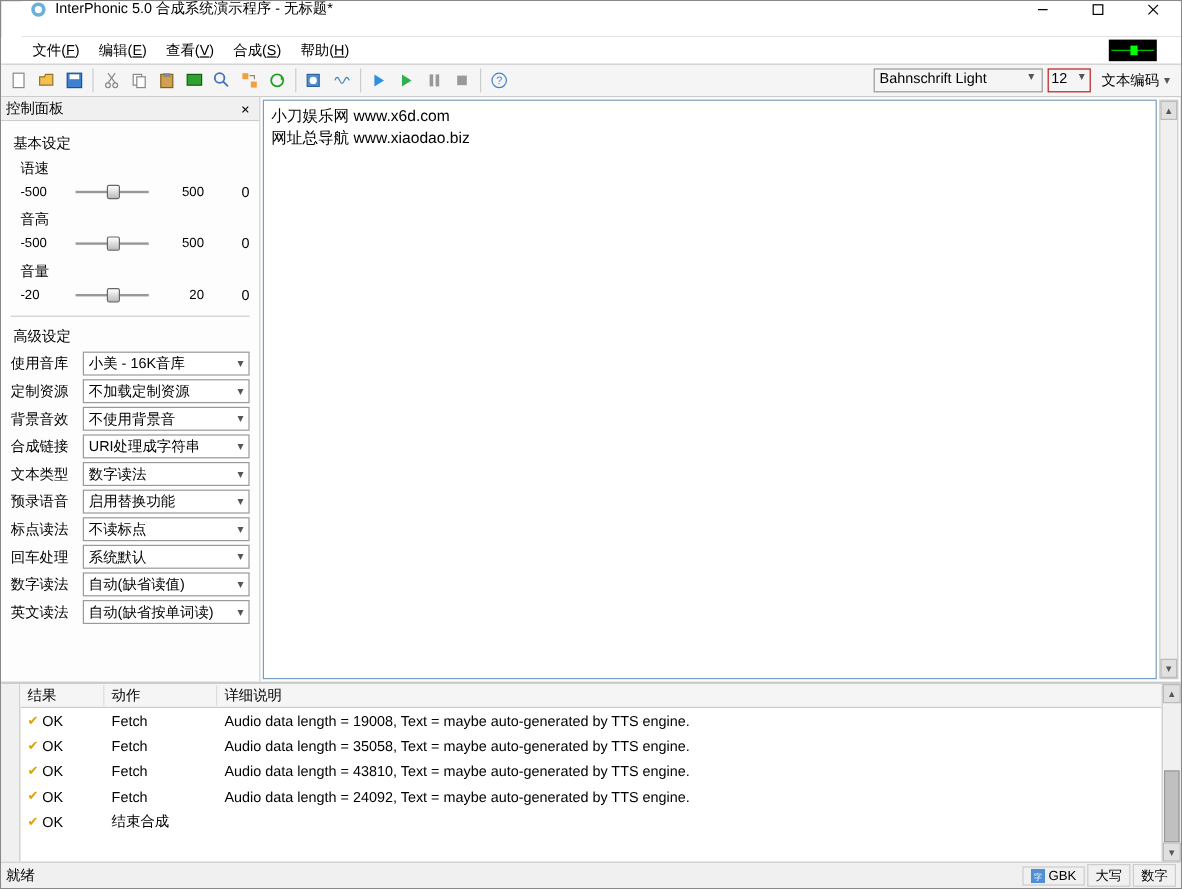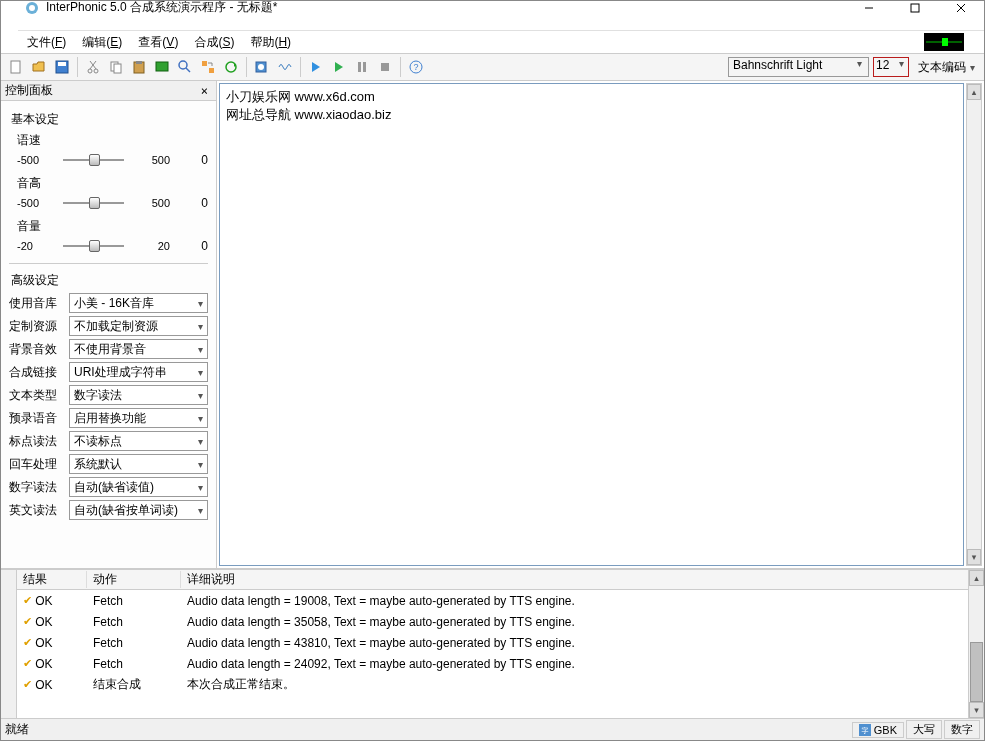--- a/index.html
+++ b/index.html
@@ -386,21 +386,20 @@
             </div>
     <div class="log-action">Fetch</div>
     <div class="log-desc">Audio data length = 24092, Text = maybe auto-generated by TTS engine.</div>
           </div>
           <div class="log-row">
     <div class="log-status">
               <span class="log-check">✔</span>
               <span>OK</span>
             </div>
     <div class="log-action">结束合成</div>
-    <div class="log-desc">本次合成正常结束。</div>
           </div>
         </div>
     </div>
     <div class="log-scroll">
       <div class="scroll-btn top">▴</div>
       <div class="log-thumb"></div>
       <div class="scroll-btn bot">▾</div>
     </div>
   </div>
 

